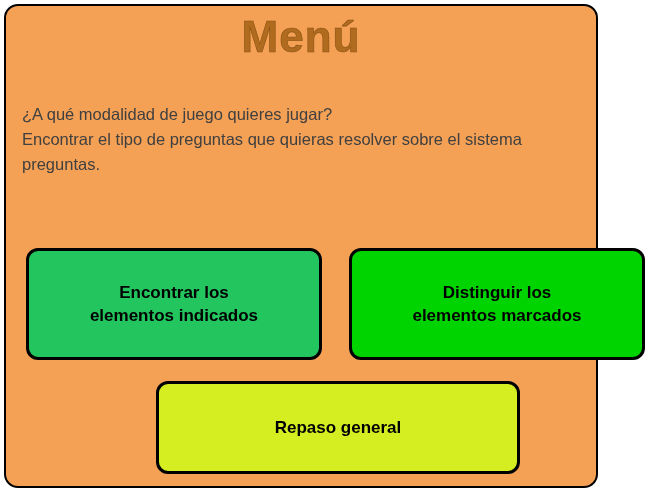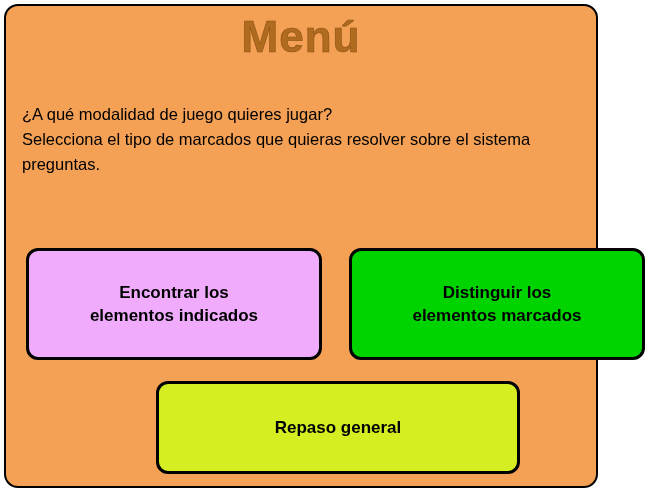--- a/index.html
+++ b/index.html
@@ -42,21 +42,21 @@
     letter-spacing: 1px;
     -webkit-text-stroke: 0.6px #8a5214;
   }
   .prompt {
     position: absolute;
     left: 16px;
     top: 96px;
     width: 620px;
     font-size: 16.5px;
     line-height: 25px;
-    color: #000000;
+    color: #404040;
   }
   .prompt .line {
     display: block;
   }
   .btn {
     position: absolute;
     box-sizing: border-box;
     border: 3px solid #000000;
     border-radius: 12px;
     display: flex;
@@ -67,21 +67,21 @@
     font-weight: bold;
     color: #000000;
     line-height: 23px;
     cursor: pointer;
   }
   .btn-left {
     left: 20px;
     top: 242px;
     width: 296px;
     height: 112px;
-    background: #f0abfc;
+    background: #22c55e;
   }
   .btn-right {
     left: 343px;
     top: 242px;
     width: 296px;
     height: 112px;
     background: #00d400;
   }
   .btn-bottom {
     left: 150px;
@@ -99,21 +99,21 @@
 </head>
 <body>
 
 <div id="screen">
   <div class="panel">
 
     <div class="title">Menú</div>
 
     <div class="prompt">
       <span class="line">¿A qué modalidad de juego quieres jugar?</span>
-      <span class="line">Selecciona el tipo de marcados que quieras resolver sobre el sistema</span>
+      <span class="line">Encontrar el tipo de preguntas que quieras resolver sobre el sistema</span>
       <span class="line">preguntas.</span>
     </div>
 
     <div class="btn btn-left">
       <span class="btn-label">Encontrar los
 elementos indicados</span>
     </div>
 
     <div class="btn btn-bottom">
       <span class="btn-label">Repaso general</span>

